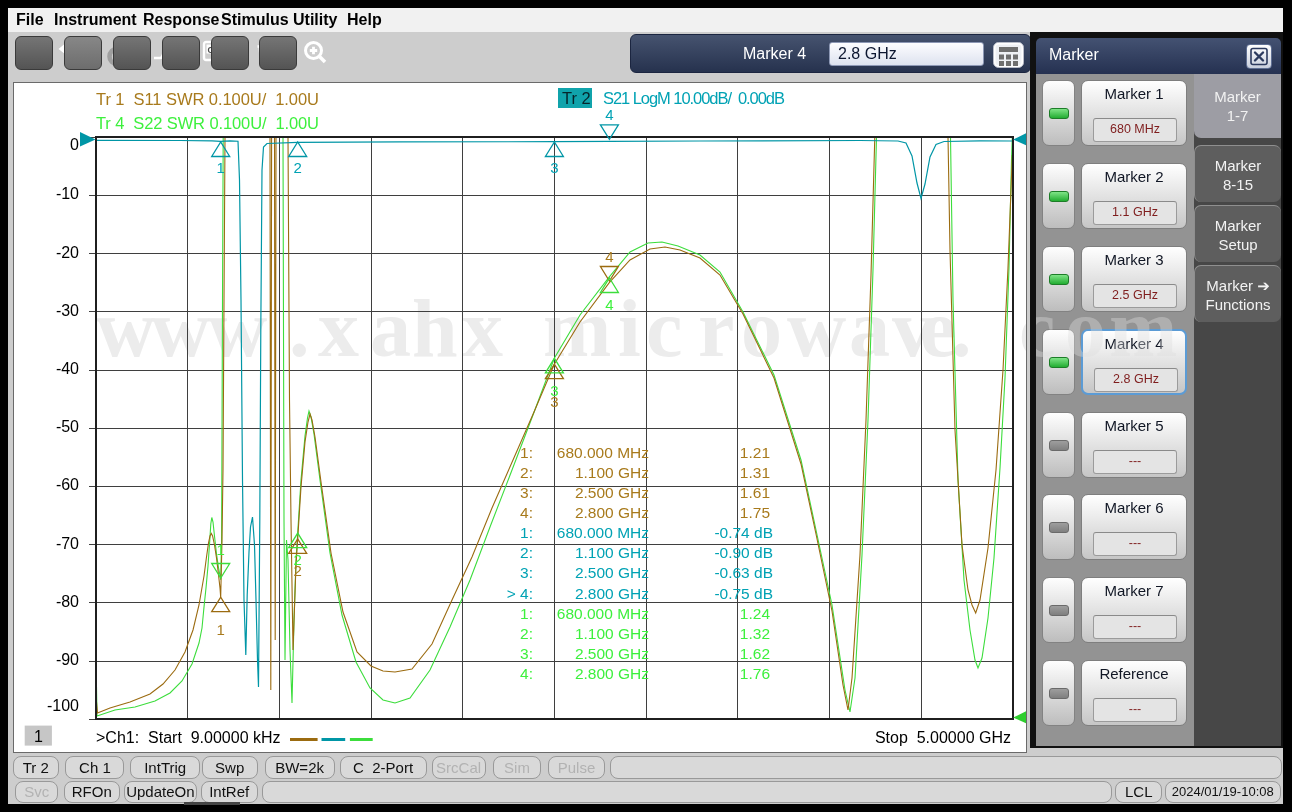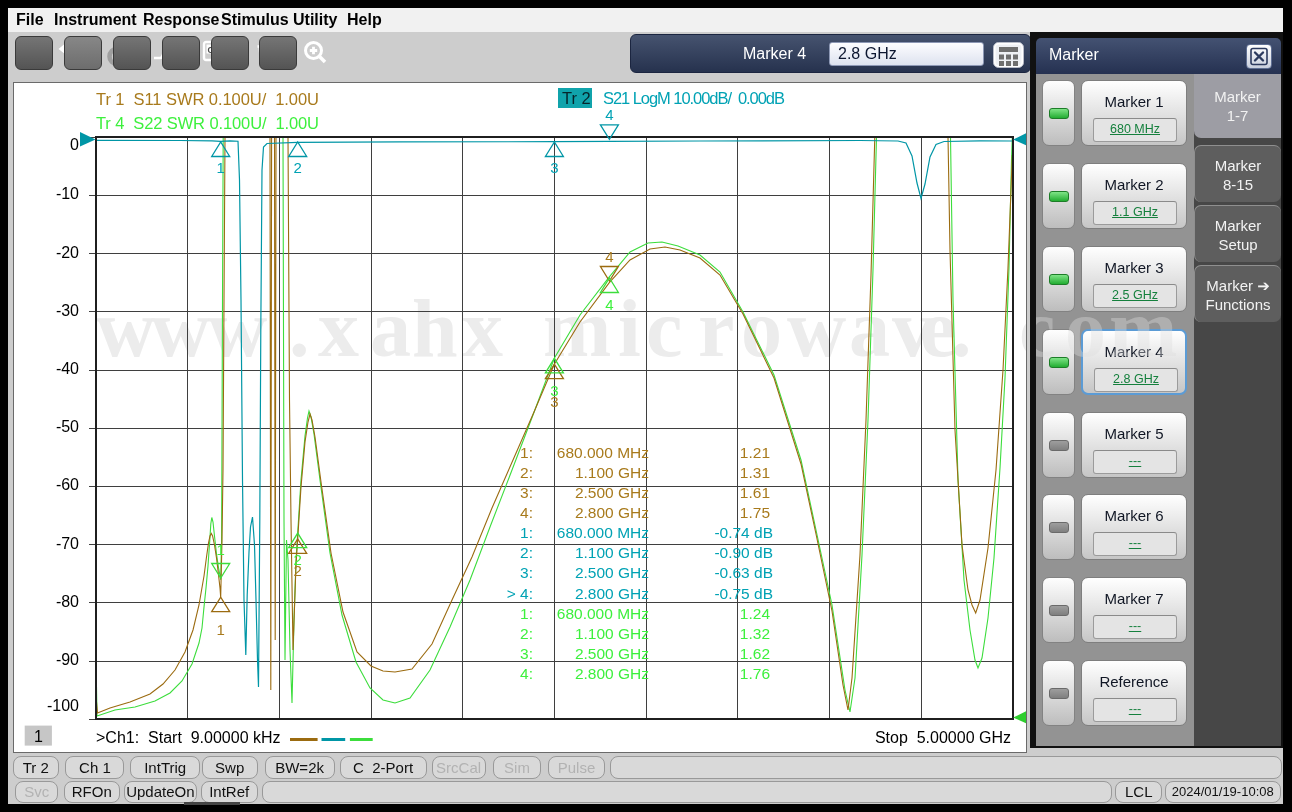--- a/index.html
+++ b/index.html
@@ -27,23 +27,23 @@
   background:linear-gradient(#ffffff,#c9cfdd);border:1px solid #5f6f93;box-sizing:border-box;}
 .tog{position:absolute;left:6px;width:33px;height:66px;border-radius:7px;
   background:linear-gradient(#fefefe,#bdbdbd);border:1px solid #828282;box-sizing:border-box;}
 .tog .led{position:absolute;left:6px;top:27px;width:20px;height:11px;border-radius:3px;
   background:linear-gradient(#7fe487,#23ad32);border:1px solid #1d7d28;box-sizing:border-box;}
 .tog .led.off{background:linear-gradient(#9e9e9e,#7f7f7f);border:1px solid #6a6a6a;}
 .mkb{position:absolute;left:45px;width:106px;height:66px;border-radius:7px;
   background:linear-gradient(#ffffff,#c6c6c6);border:1px solid #7e7e7e;box-sizing:border-box;
   text-align:center;color:#101624;font-size:15px;}
 .mkb.sel{border:2px solid #5b9bd5;}
-.mkb .t{display:block;margin-top:12px;}
+.mkb .t{display:block;margin-top:4px;}
 .mkb .f{position:absolute;left:11px;top:37px;width:82px;height:22px;background:#e4e4e4;
-  border:1px solid #9b9b9b;border-top:1px solid #8a8a8a;border-radius:3px;font-size:12.5px;color:#15803d;line-height:20px;text-decoration:underline;}
+  border:1px solid #9b9b9b;border-top:1px solid #8a8a8a;border-radius:3px;font-size:12.5px;color:#7f1d1d;line-height:20px;}
 .tab{position:absolute;left:158px;width:87px;border-radius:7px;background:#5e5e5e;color:#f2f2f2;
   font-size:15px;text-align:center;line-height:19px;box-sizing:border-box;
   border-top:1px solid #8f8f8f;border-left:1px solid #8f8f8f;}
 .tab.act{background:#9d9da4;border:none;border-radius:0 0 0 7px;}
 .pill{position:absolute;border-radius:8px;border:1px solid #999;background:#d9d9d9;box-sizing:border-box;
   font-size:15px;color:#111;text-align:center;}
 .pill.dis{color:#b2b2b2;}
 .pill.date{font-size:13px;line-height:20px;}
 .r1{top:748px;height:23px;line-height:21px;}
 .r2{top:773px;height:22px;line-height:20px;}

